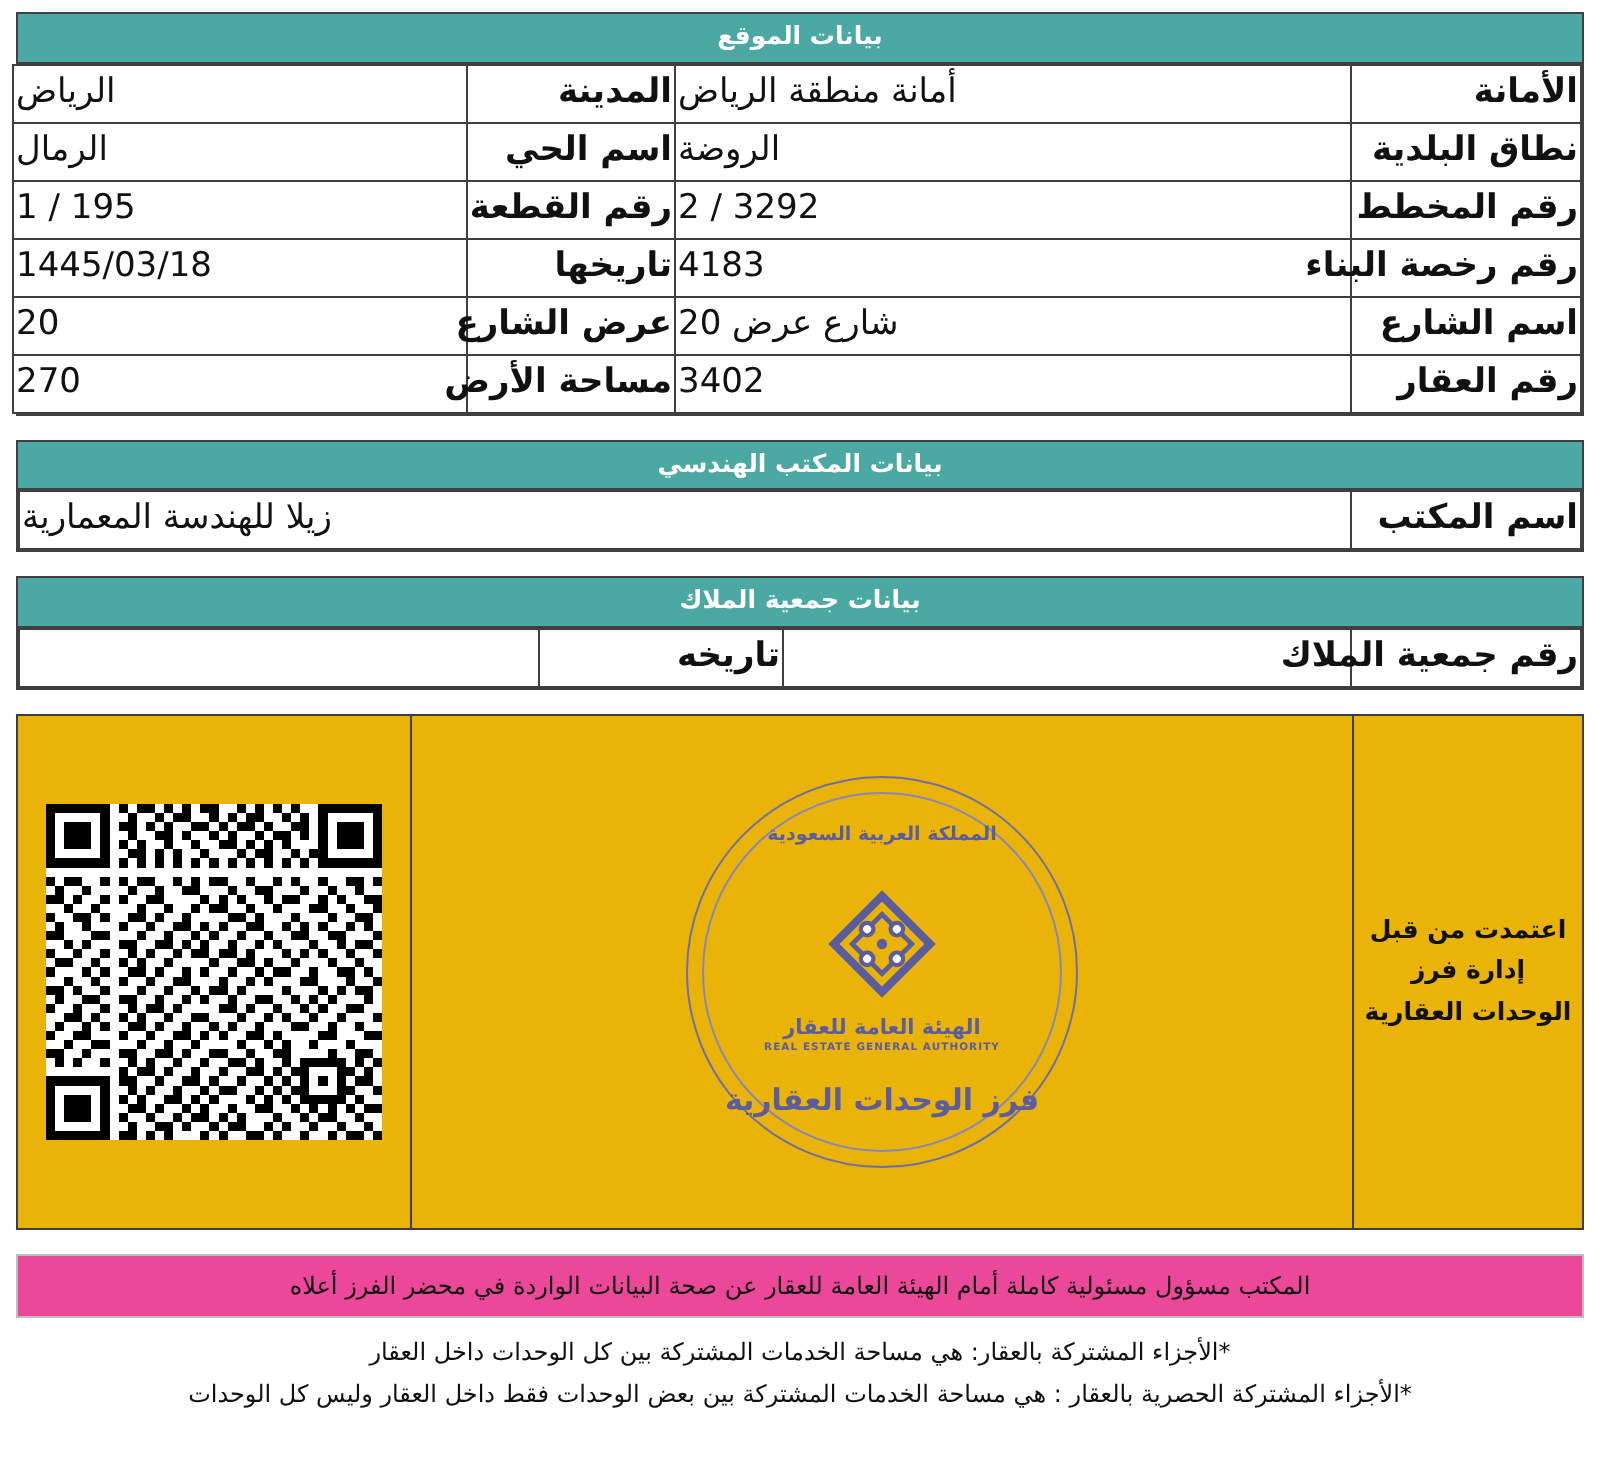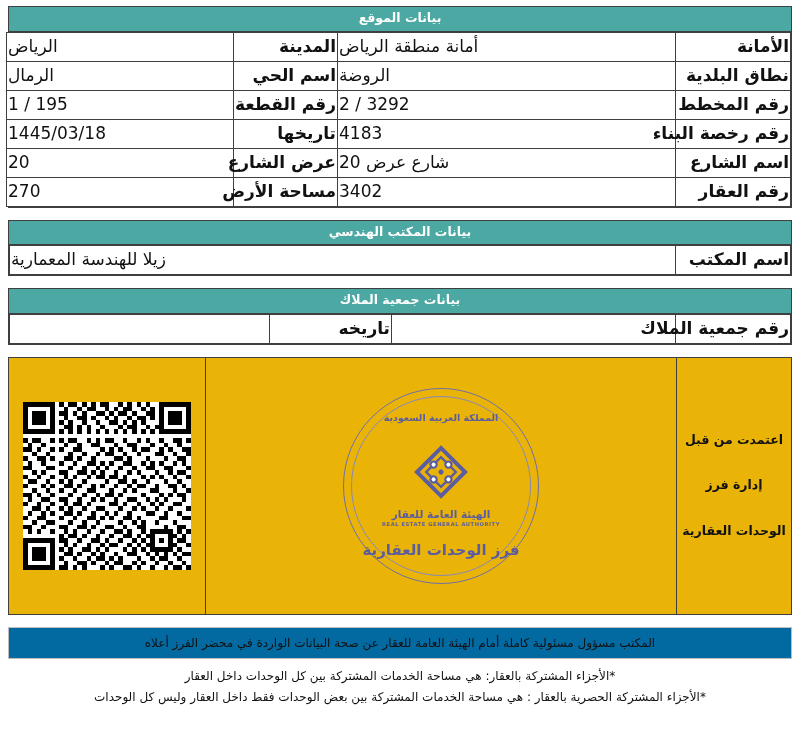--- a/index.html
+++ b/index.html
@@ -88,21 +88,20 @@
     border-left: 1.3px solid #3f3f3f;
     border-right: none;
     text-align: center;
     font-weight: bold;
     font-size: 12.5px;
     line-height: 1.65;
     display: flex;
     align-items: center;
     justify-content: center;
     flex-direction: column;
-    gap: 25px;
   }
   .cell-stamp {
     flex: 1 1 auto;
     display: flex;
     align-items: center;
     justify-content: center;
     border-left: 1.3px solid #3f3f3f;
   }
   .cell-qr {
     width: 196px;
@@ -167,21 +166,21 @@
     display: block;
   }
 
   
   .footer-note {
     border: 1.3px solid #bdbdbd;
     text-align: center;
     font-size: 12px;
     padding: 8px 6px;
     margin-bottom: 7px;
-    background: #0369a1;
+    background: #ec4899;
     line-height: 1.2;
   }
   .footer-bullets {
     text-align: center;
     font-size: 12px;
     line-height: 1.75;
   }
   .footer-bullets div { white-space: nowrap; }
 </style>
 </head>

